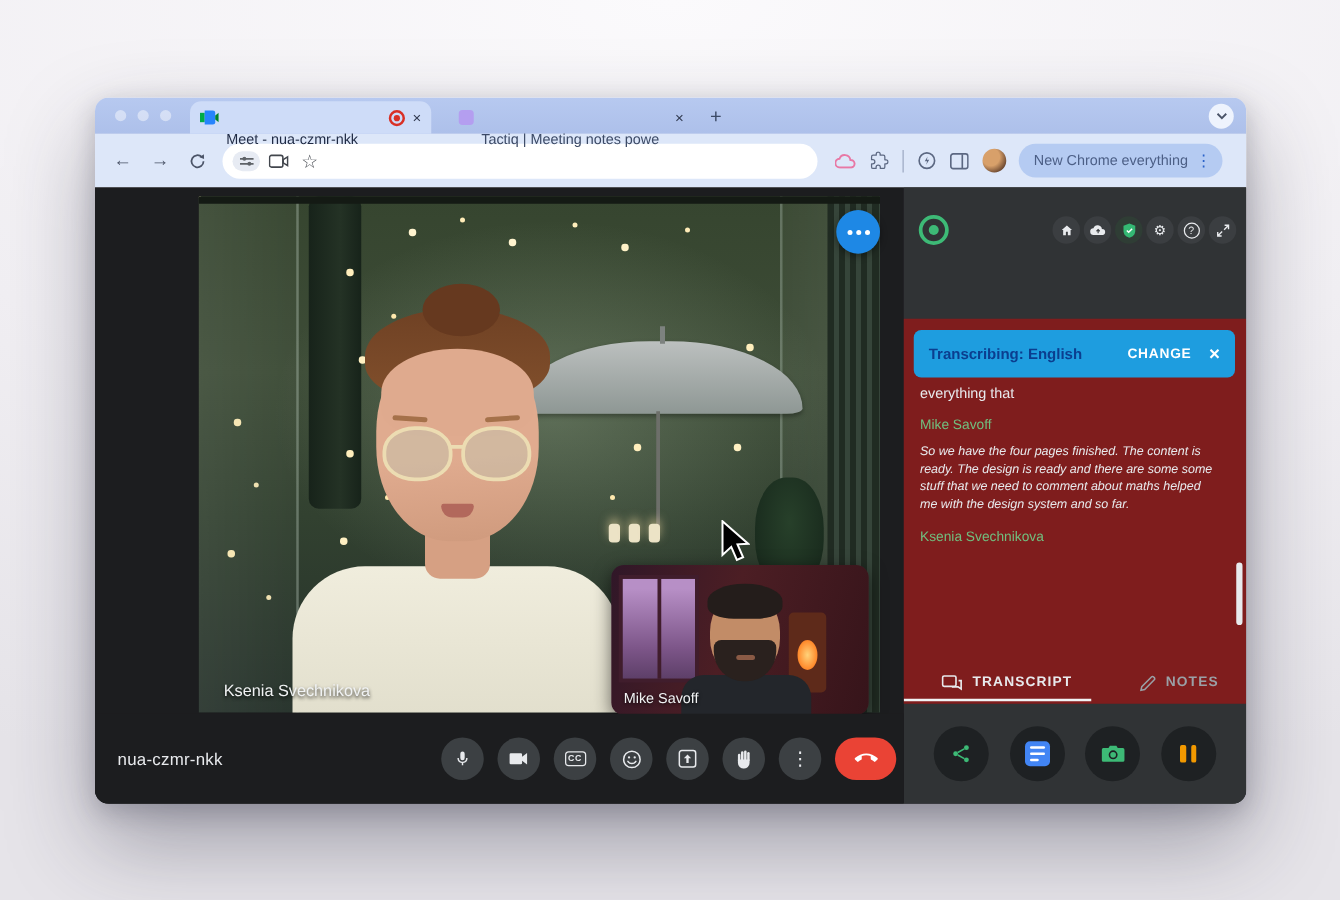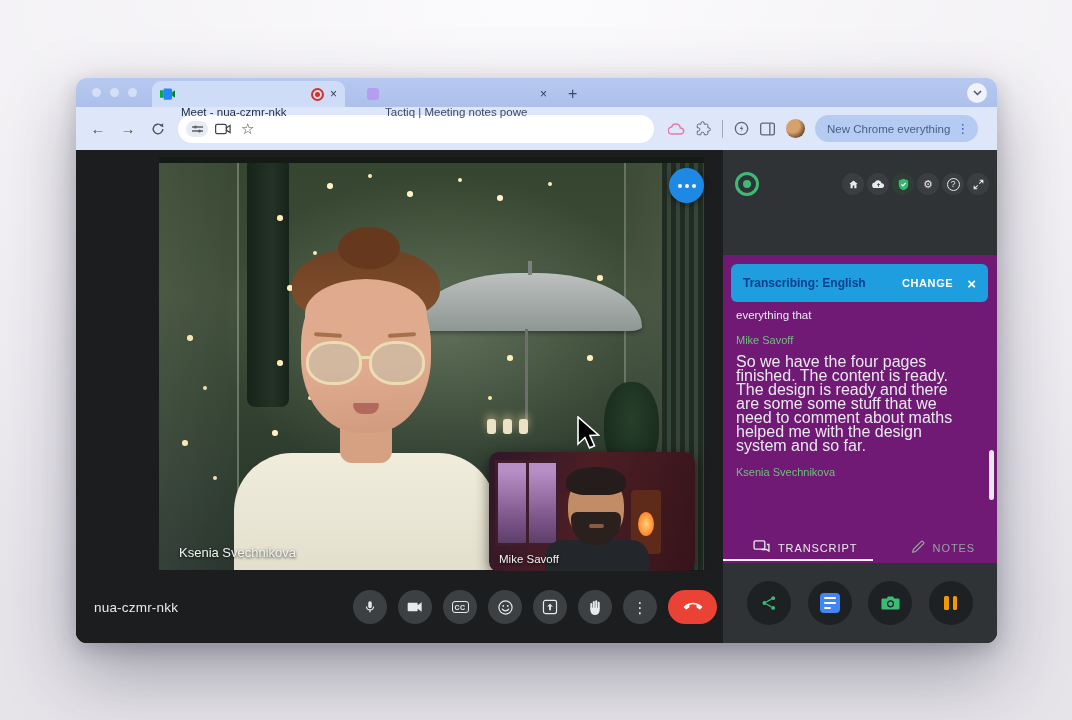--- a/index.html
+++ b/index.html
@@ -172,37 +172,37 @@
   .headicons { position:absolute; right:8px; top:23px; display:flex; gap:3px; }
   .hicon { width:22px; height:22px; border-radius:50%; background:#3b3e41; color:#e8eaed;
     display:flex; align-items:center; justify-content:center; font-size:11px; }
   .hicon.shield { background:#2f3d35; }
   .banner { position:absolute; left:7px; top:54px; width:258px; height:42px; background:#1d1f21;
     border-radius:9px; display:flex; align-items:center; padding:0 10px; }
   .bannertext { width:160px; color:#dadce0; font-size:11.5px; line-height:1.35; text-align:center; }
   .getmore { margin-left:auto; height:20px; padding:0 10px; background:#4fc77e; color:#1e7a46;
     font-size:11.5px; font-weight:bold; border-radius:4px; display:flex; align-items:center; }
 
-  .panel { position:relative; flex:1; background:#701a75; overflow:hidden; }
+  .panel { position:relative; flex:1; background:#7f1d1d; overflow:hidden; }
   .bluebar { position:absolute; left:8px; top:9px; width:257px; height:38px; background:#1e9ddf;
     border-radius:6px; display:flex; align-items:center; padding:0 12px; }
   .bluebar .lab { color:#0b3e8f; font-size:12px; font-weight:bold; }
   .bluebar .chg { margin-left:auto; color:#ffffff; font-size:11px; font-weight:bold;
     letter-spacing:.6px; }
   .bluebar .x { margin-left:14px; color:#ffffff; font-size:15px; font-weight:bold; }
   .tbody { position:absolute; left:13px; top:54px; width:238px; color:#e8eaed; }
   .tpartial { font-size:11.5px; margin-bottom:13px; }
   .tspeaker { color:#71bd7e; font-size:11px; margin-bottom:9px; }
-  .ttext { font-size:16px; line-height:14px; margin-bottom:13px; }
+  .ttext { font-size:10px; line-height:14px; margin-bottom:13px;font-style:italic; }
   .scrollthumb { position:absolute; right:3px; top:195px; width:5px; height:50px;
     border-radius:3px; background:#e8eaed; }
   .paneltabs { position:absolute; left:0; bottom:0; width:100%; height:30px;
     display:flex; align-items:center; border-bottom:2.5px solid transparent; }
-  .ptab { display:flex; align-items:flex-end; gap:8px; font-size:11px; letter-spacing:.9px;
-    font-weight:400; }
+  .ptab { display:flex; align-items:flex-start; gap:8px; font-size:11px; letter-spacing:.9px;
+    font-weight:700; }
   .ptab.active { color:#e8eaed; margin-left:30px; }
   .ptab.idle { color:#9aa0a6; margin-left:auto; margin-right:22px; }
   .tabunderline { position:absolute; left:0; bottom:0; width:150px; height:2.5px; background:#f1f3f4; }
 
   .sideactions { height:80px; background:#303335; display:flex; align-items:center;
     justify-content:space-around; padding:0 16px; }
   .act { width:44px; height:44px; border-radius:50%; background:#1e2123;
     display:flex; align-items:center; justify-content:center; }
   .docsicon { width:20px; height:20px; border-radius:4px; background:#4285f4;
     display:flex; flex-direction:column; justify-content:center; gap:2.5px; padding:0 4px; }

